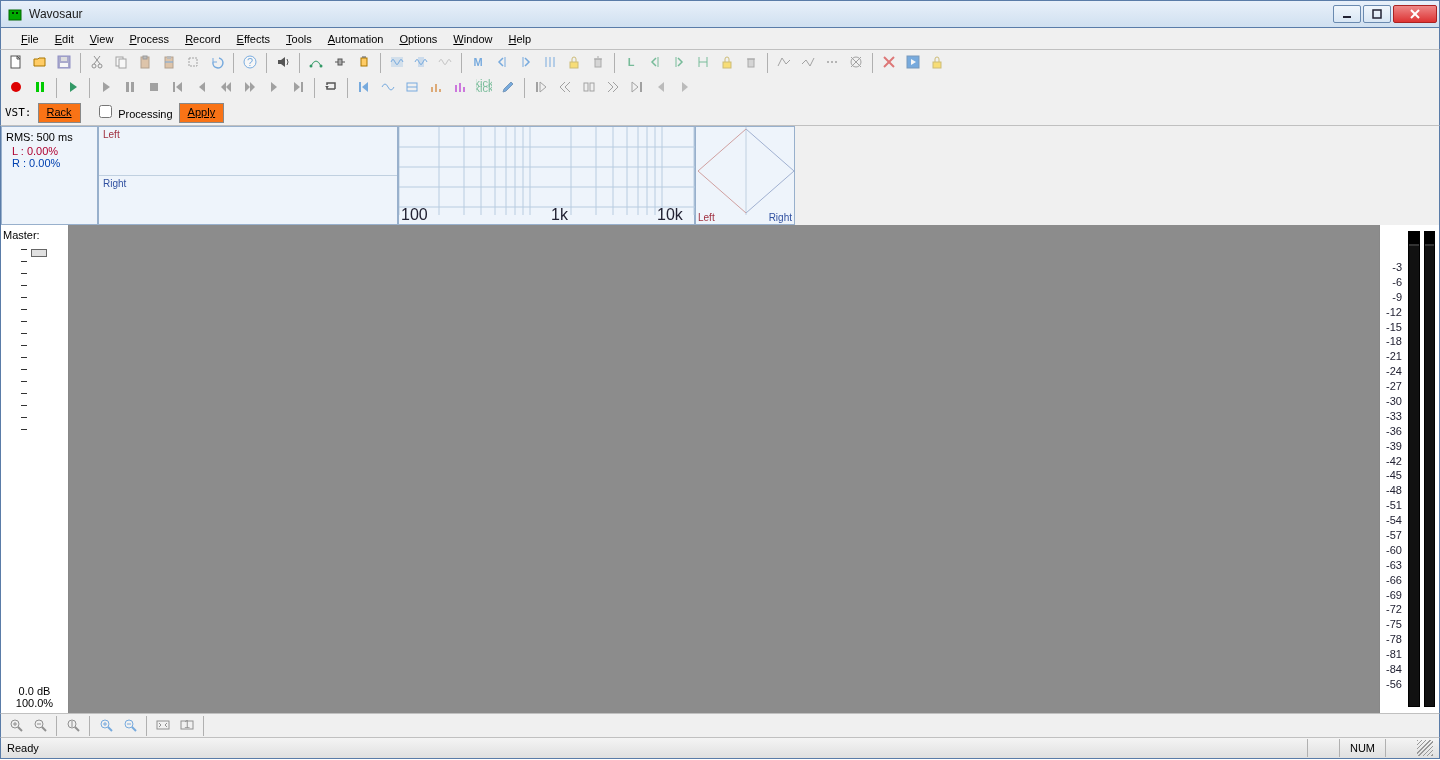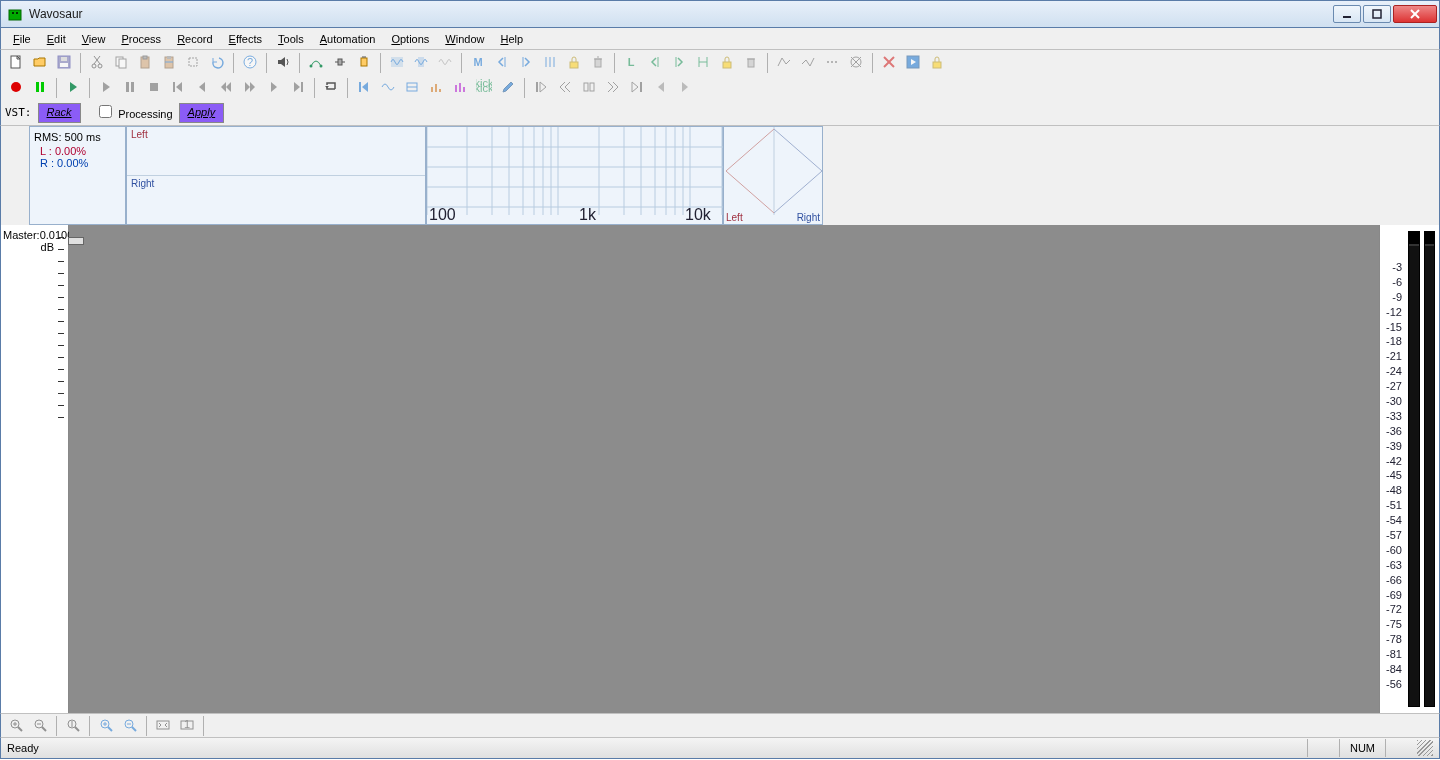--- a/index.html
+++ b/index.html
@@ -7,50 +7,50 @@
 
 
 .titlebar { height:28px; background:linear-gradient(#e8f0fa,#d0e0f0); border:1px solid #5a7ca8; display:flex; align-items:center; padding:0 2px 0 6px; }
 .app-icon { width:16px; height:16px; margin-right:6px; display:flex; align-items:center; justify-content:center; }
 .title-text { flex:1; color:#1a1a1a; font-size:12px; }
 .win-buttons { display:flex; gap:2px; }
 .win-btn { width:28px; height:18px; border:1px solid #6a8ab0; background:linear-gradient(#f0f6fc,#d8e6f4); border-radius:2px; display:flex; align-items:center; justify-content:center; cursor:pointer; }
 .win-btn.close { background:linear-gradient(#e88,#d33); border-color:#a22; color:#fff; width:44px; }
 
 
-.menubar { height:22px; background:#f0f0f0; border-left:1px solid #5a7ca8; border-right:1px solid #5a7ca8; display:flex; align-items:center; padding:0 4px; border-bottom:1px solid #c0c0c0; }
+.menubar { height:22px; background:#f0f0f0; border-left:1px solid #5a7ca8; border-right:1px solid #5a7ca8; display:flex; align-items:center; padding:0 12px; border-bottom:1px solid #c0c0c0; }
 .menu-item { padding:2px 8px; cursor:pointer; }
 .menu-item .ul { text-decoration:underline; }
 
 
 .tb-wrap { background:#f0f0f0; border-left:1px solid #5a7ca8; border-right:1px solid #5a7ca8; }
 .tb-row { height:25px; display:flex; align-items:center; padding:0 4px; gap:2px; }
 .tb-sep { width:1px; height:20px; background:#b0b0b0; margin:0 3px; }
 .tb-btn { width:22px; height:22px; border:1px solid transparent; display:flex; align-items:center; justify-content:center; cursor:pointer; border-radius:2px; }
 .dim { opacity:0.5; }
-.txt-btn { height:20px; padding:0 8px; border:1px solid #888; background:#8b5cf6; cursor:pointer; font-family:monospace;font-style:italic; }
+.txt-btn { height:20px; padding:0 8px; border:1px solid #888; background:#f97316; cursor:pointer; font-family:monospace; }
 .vst-label { font-family:monospace; margin-right:4px; }
 .chk { margin:0 4px; }
 
 
-.panels { height:100px; background:#f0f0f0; border-left:1px solid #5a7ca8; border-right:1px solid #5a7ca8; display:flex; border-top:1px solid #c0c0c0;padding-left:28px; }
+.panels { height:100px; background:#f0f0f0; border-left:1px solid #5a7ca8; border-right:1px solid #5a7ca8; display:flex; border-top:1px solid #c0c0c0; }
 .pn { border:1px solid #98b0cc; background:#eef4fb; position:relative; }
 .pn-rms { width:97px; padding:4px; font-size:10px; }
 .pn-lr { width:300px; display:flex; flex-direction:column; }
 .pn-lr .half { flex:1; border-bottom:1px solid #c0d0e0; position:relative; }
 .pn-lr .half:last-child { border-bottom:none; }
 .pn-lr .lbl { position:absolute; left:4px; top:2px; font-size:10px; color:#2a4a6a; }
 .pn-spec { width:297px; }
 .pn-spec .freq-lbl { position:absolute; bottom:0; font-size:16px; color:#223; }
 .pn-phase { width:100px; }
 .pn-phase .plbl { position:absolute; bottom:1px; font-size:10px; color:#2a4a6a; }
 
 
 .workspace { display:flex; height:488px; border-left:1px solid #5a7ca8; border-right:1px solid #5a7ca8; }
-.master-pane { width:68px; background:#fff; border-right:1px solid #888; padding:4px 2px; font-family:monospace; font-size:11px; text-align:center; display:flex; flex-direction:row; }
+.master-pane { width:68px; background:#fff; border-right:1px solid #888; padding:4px 2px; font-family:monospace; font-size:11px; text-align:center; display:flex; flex-direction:column; }
 .master-pane .slider { flex:1; position:relative; margin:8px 0; }
 .master-pane .tick { position:absolute; left:18px; width:6px; height:1px; background:#333; }
 .master-pane .thumb { position:absolute; left:28px; top:0; width:16px; height:8px; background:#e0e0e0; border:1px solid #666; }
 .mdi { flex:1; background:#8c8c8c; }
 .meter-pane { width:60px; background:#fff; border-left:1px solid #888; display:flex; }
 .meter-scale { width:24px; padding-top:36px; text-align:right; font-size:10px; color:#223; }
 .meter-scale div { height:14.9px; padding-right:2px; }
 .meter-bars { flex:1; padding:6px 4px; display:flex; gap:4px; }
 .meter-bar { flex:1; background:#111; border:1px solid #000; position:relative; }
 .meter-bar .cap { position:absolute; top:0; left:0; right:0; height:14px; background:#000; border-bottom:2px solid #333; }

